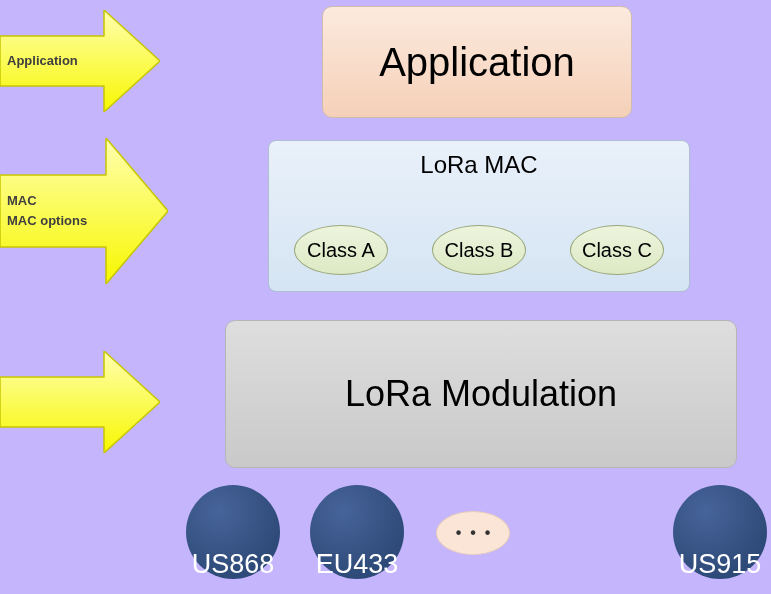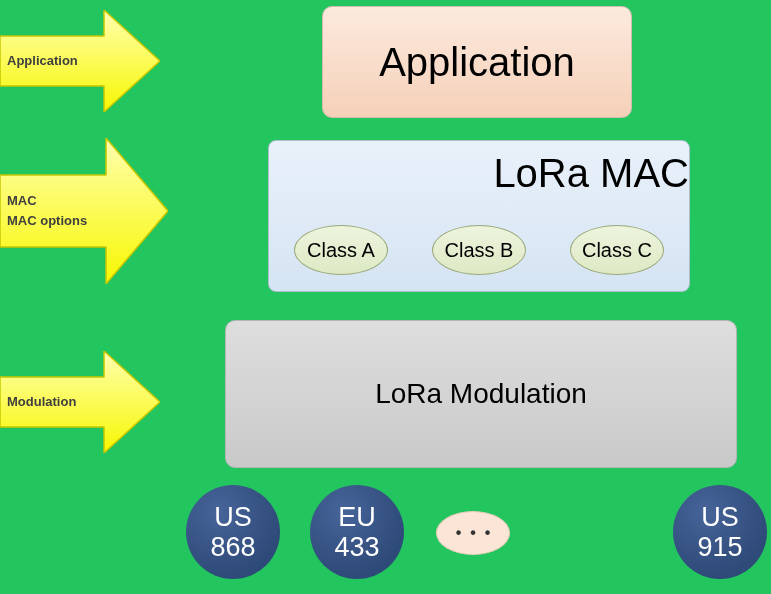--- a/index.html
+++ b/index.html
@@ -21,21 +21,21 @@
     --modulation-box-border:#b6b6b6;
     --band-circle:#2e4a78;
     --band-circle-light:#47649a;
     --band-text:#ffffff;
     --dots-ellipse-fill:#fbe5d6;
     --dots-ellipse-border:#e8cdbb;
     --text:#000000;
   }
   html,body{margin:0;padding:0;background:#fff;}
   body{font-family:"Liberation Sans", sans-serif;color:var(--text);}
-  .canvas{position:relative;width:771px;height:594px;background:#22c55e;overflow:hidden;}
+  .canvas{position:relative;width:771px;height:594px;background:#c4b5fd;overflow:hidden;}
 
   .arrow{position:absolute;}
   .arrow svg{position:absolute;left:0;top:0;display:block;}
   .arrow-label{
     position:absolute;left:7px;top:0;bottom:0;width:100px;
     display:flex;flex-direction:column;justify-content:center;
     font-size:13px;font-weight:600;color:var(--arrow-label);line-height:20px;
   }
   .arrow-label span{display:block;}
 
@@ -48,44 +48,44 @@
     background:linear-gradient(180deg,var(--application-box-top),var(--application-box-bottom));
     border:1px solid var(--application-box-border);
     font-size:40px;
   }
   .mac-box{
     left:268px;top:140px;width:422px;height:152px;border-radius:8px;
     background:linear-gradient(180deg,var(--mac-box-top),var(--mac-box-bottom));
     border:1px solid var(--mac-box-border);
     display:block;
   }
-  .mac-title{margin-top:10px;text-align:right;font-size:40px;}
+  .mac-title{margin-top:10px;text-align:center;font-size:24px;}
   .class-row{
     position:absolute;left:25px;right:25px;top:84px;
     display:flex;justify-content:space-between;gap:44px;
   }
   .class-ellipse{
     width:104px;height:48px;border-radius:50%;
     background:linear-gradient(180deg,var(--class-ellipse-top),var(--class-ellipse-bottom));
     border:1px solid var(--class-ellipse-border);
     display:flex;align-items:center;justify-content:center;
     font-size:20px;
   }
   .mod-box{
     left:225px;top:320px;width:512px;height:148px;border-radius:10px;
     background:linear-gradient(180deg,var(--modulation-box-top),var(--modulation-box-bottom));
     border:1px solid var(--modulation-box-border);
-    font-size:28px;
+    font-size:36px;
   }
 
   .band-circle{
     position:absolute;width:94px;height:94px;border-radius:50%;top:485px;
     background:radial-gradient(circle at 35% 28%, var(--band-circle-light), var(--band-circle) 72%);
     color:var(--band-text);
-    display:flex;flex-direction:column;align-items:center;justify-content:center;
+    display:flex;align-items:flex-end;justify-content:center;
     font-size:27px;line-height:1.12;
   }
   .band-c1{left:186px;}
   .band-c2{left:310px;}
   .band-c3{left:549px;}
   .band-c4{left:673px;}
   .dots-ellipse{
     position:absolute;left:436px;top:511px;width:74px;height:44px;border-radius:50%;
     background:var(--dots-ellipse-fill);
     border:1px solid var(--dots-ellipse-border);
@@ -124,23 +124,20 @@
     <div class="arrow-label">
       <span>MAC</span>
       <span>MAC options</span>
     </div>
   </div>
 
   <div class="arrow" style="left:0;top:351px;width:160px;height:102px">
     <svg width="160" height="102" viewBox="0 0 160 102">
       <polygon points="0,26 104,26 104,0 160,51 104,102 104,76 0,76" fill="url(#arrowGrad)" stroke="#c6c600" stroke-width="1.5" stroke-linejoin="round"></polygon>
     </svg>
-    <div class="arrow-label">
-      <span>Modulation</span>
-    </div>
   </div>
 
 
   <div class="layer-box app-box">
     <span>Application</span>
   </div>
 
   <div class="layer-box mac-box">
     <div class="mac-title">LoRa MAC</div>
     <div class="class-row">

